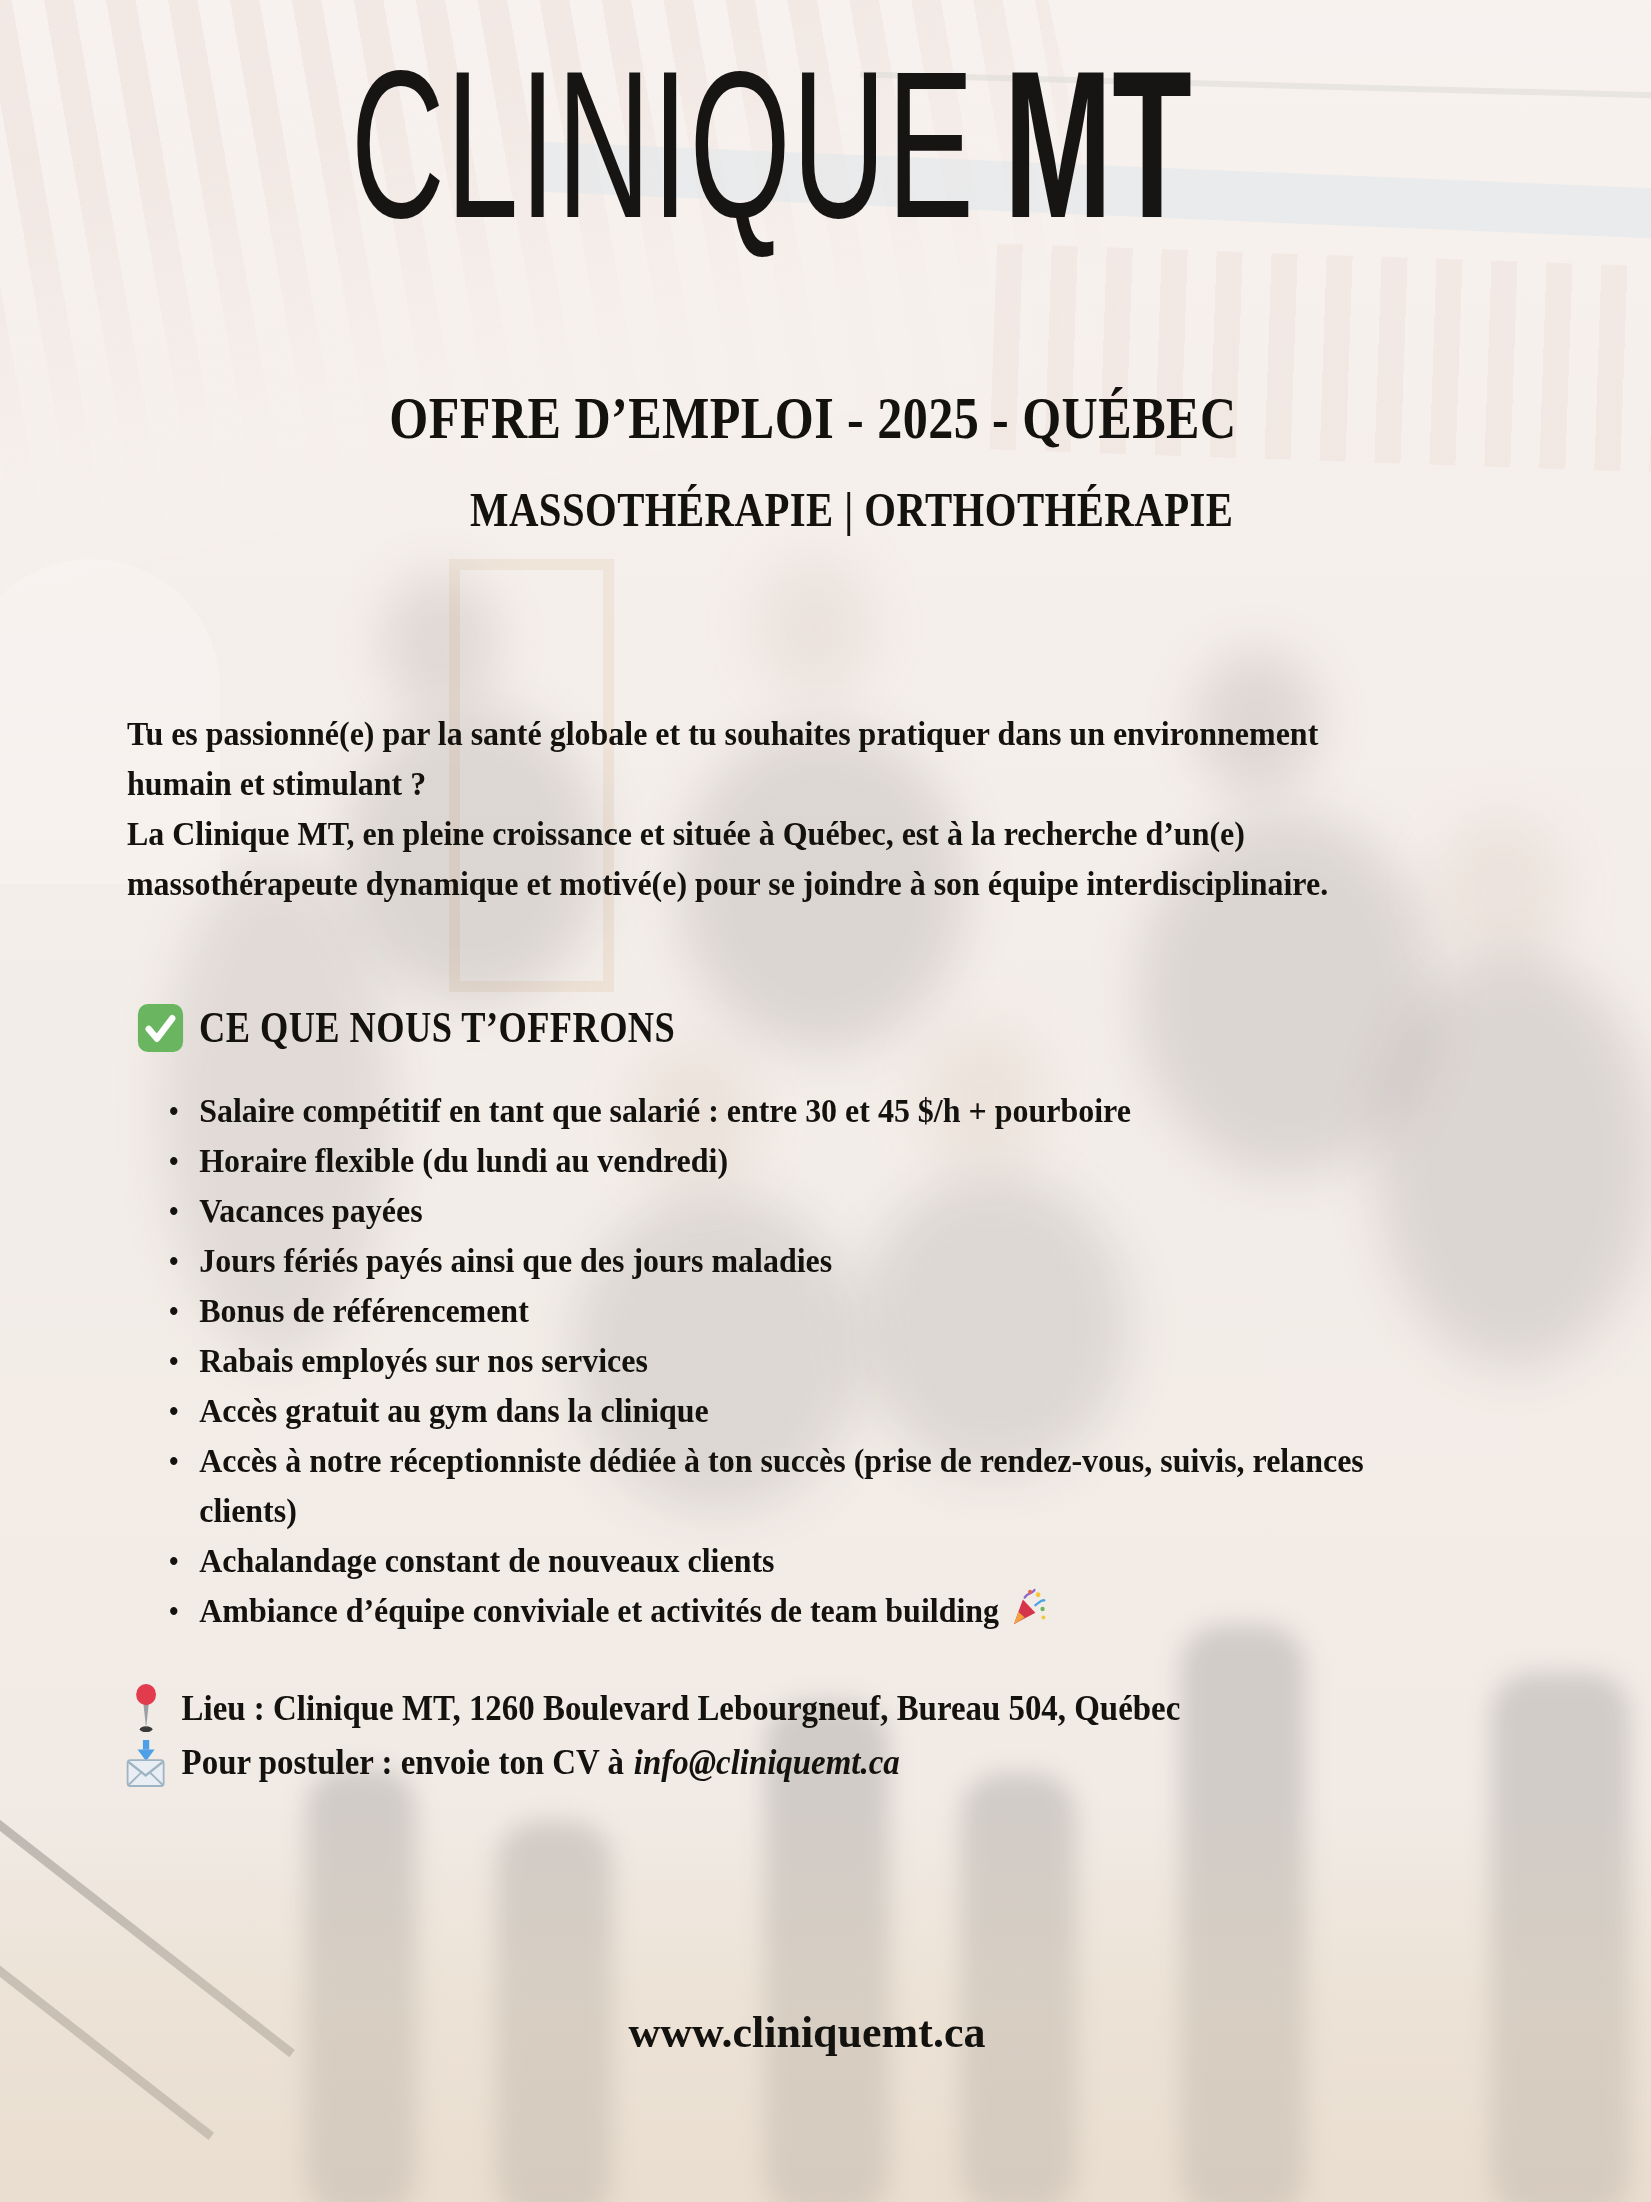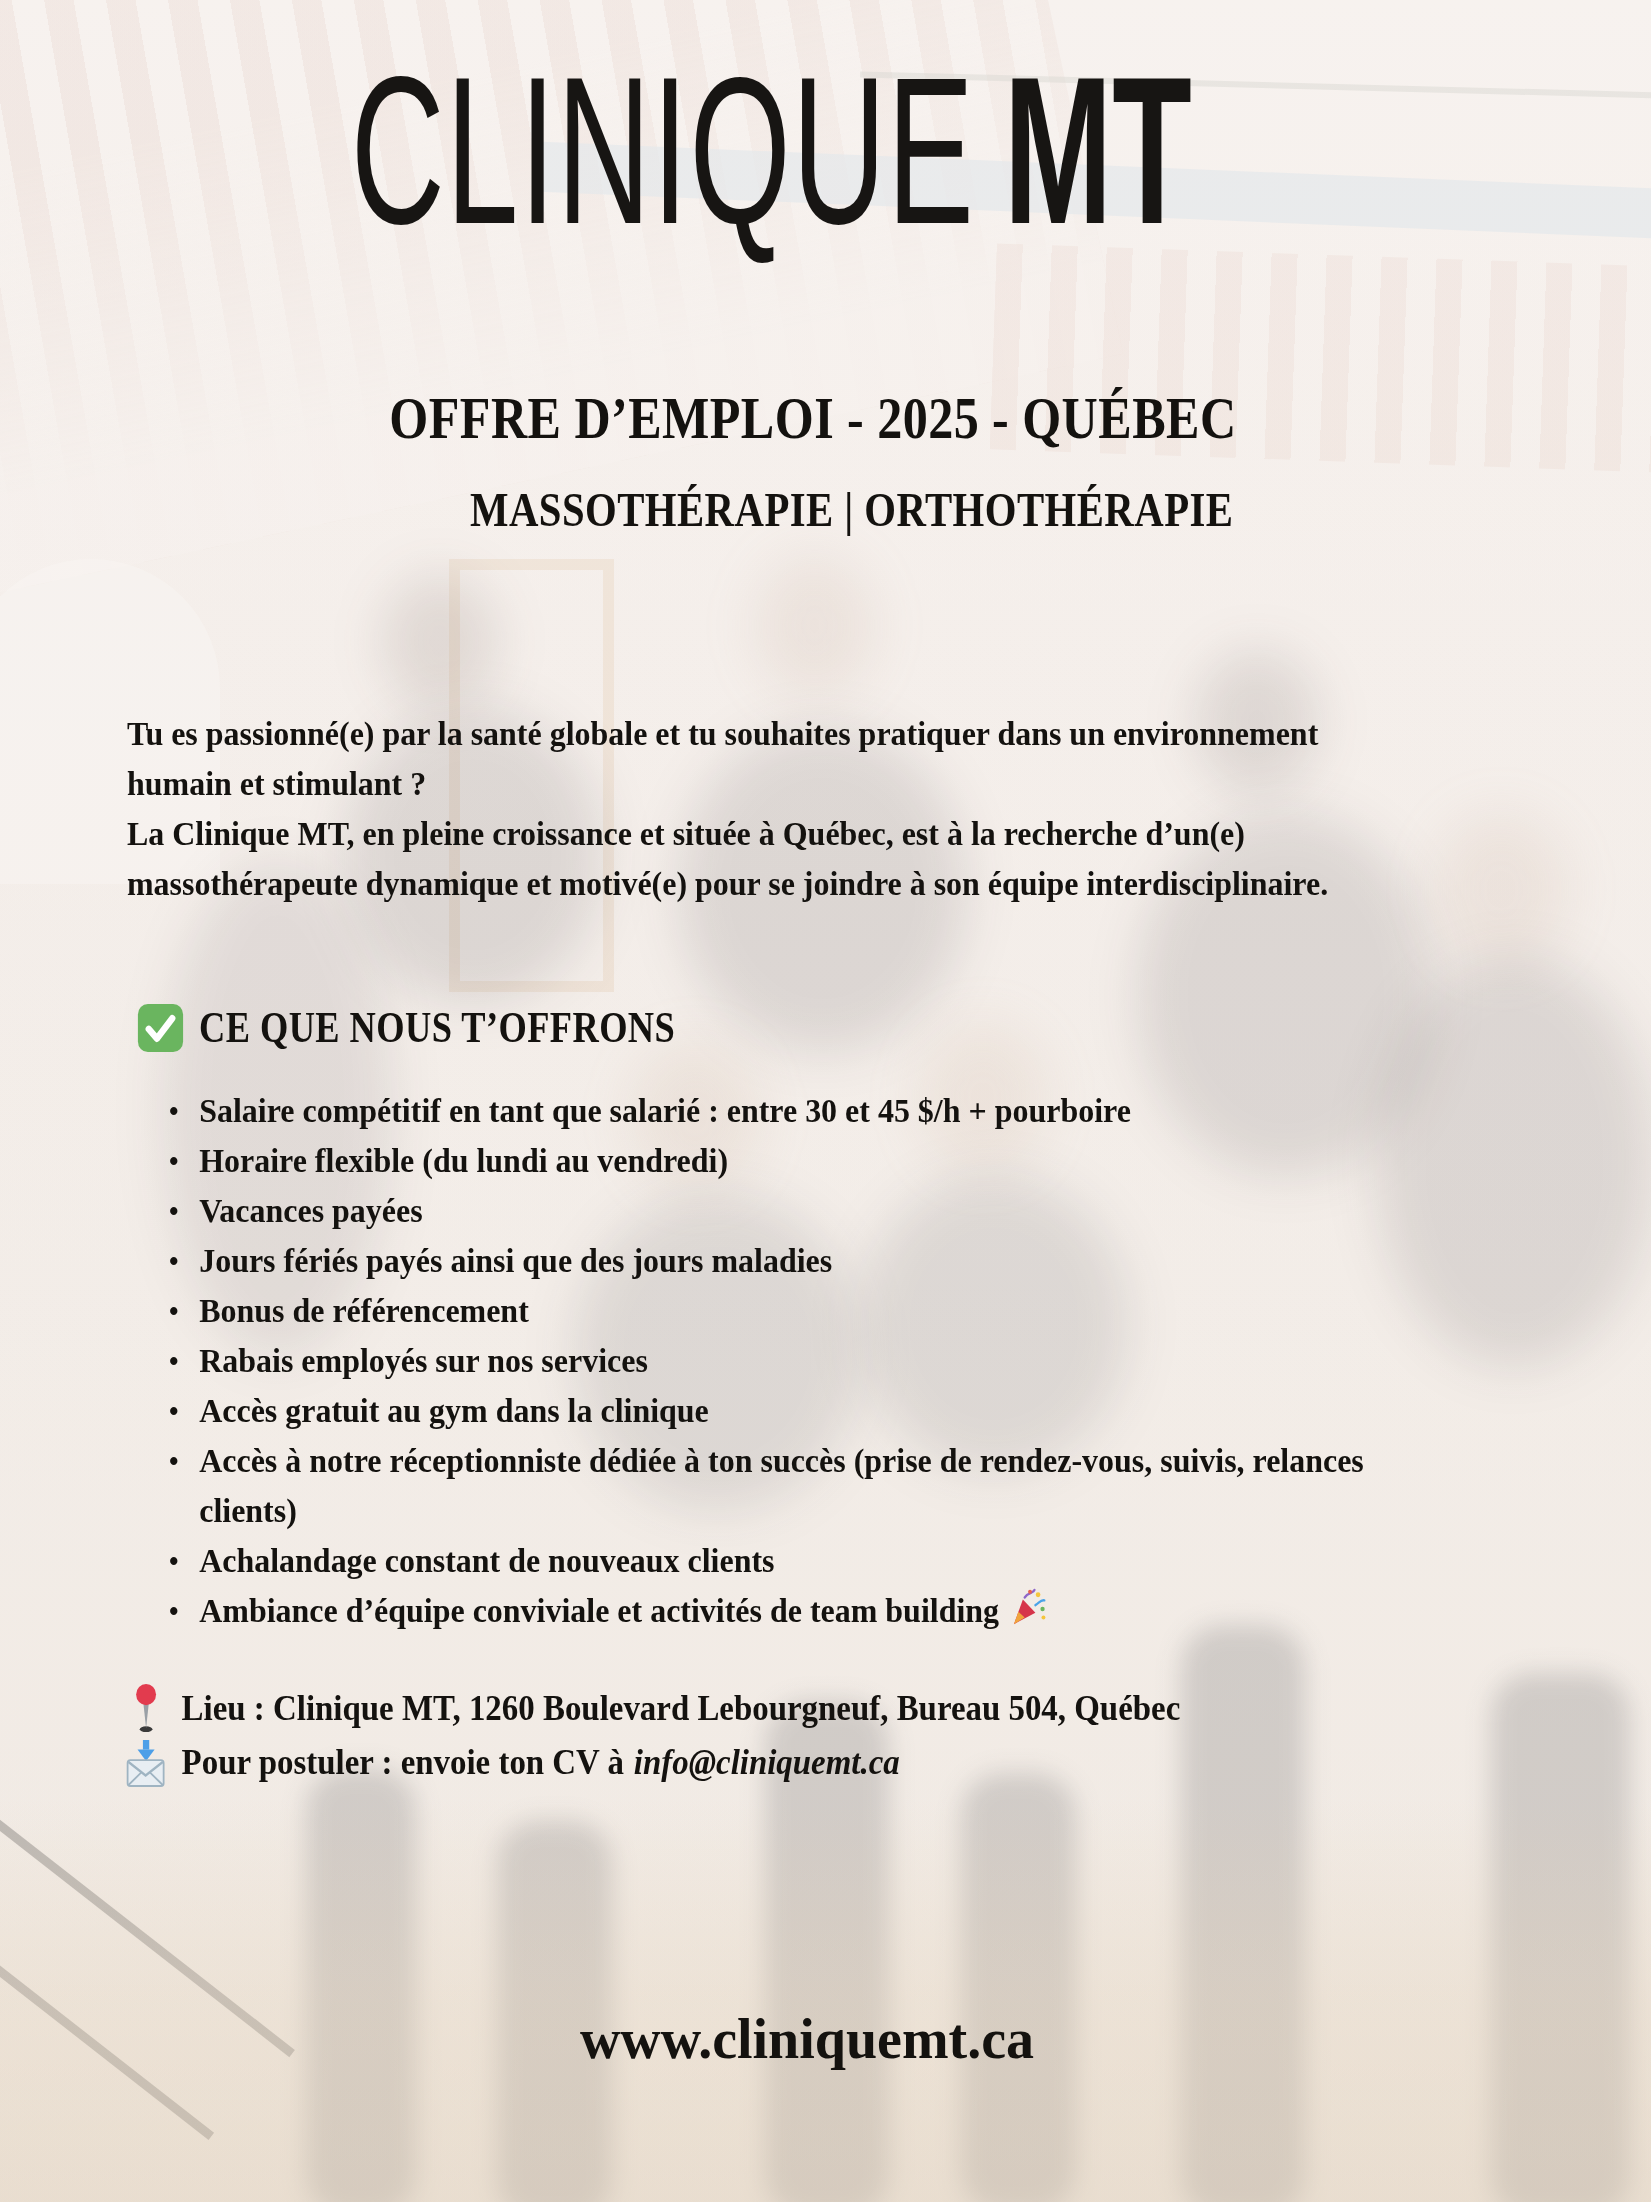--- a/index.html
+++ b/index.html
@@ -51,21 +51,21 @@
     font-weight:700;font-size:44px;letter-spacing:0.5px;white-space:nowrap;}
   .offers{left:124px;top:1086px;width:1415px;list-style:none;margin:0;padding:0;
     font-weight:700;font-size:34px;line-height:50px;}
   .offers li{position:relative;padding-left:80px;margin:0;}
   .offers li:before{content:"\2022";position:absolute;left:48px;top:0;font-size:29px;}
   .party-svg{display:inline-block;vertical-align:-5.7px;margin-left:9.6px;}
   .contact{left:124px;top:1682px;font-weight:700;font-size:35px;}
   .contact .row{display:flex;align-items:center;height:54px;white-space:nowrap;}
   .contact .ic{width:46px;display:flex;justify-content:center;margin-right:15.3px;flex:none;}
   .email{font-style:italic;margin-left:10.5px;}
-  .footer-inner{display:inline-block;transform:translateX(-19px);font-weight:700;font-size:56px;}
+  .footer-inner{display:inline-block;transform:translateX(-19px);font-weight:700;font-size:44px;}
 </style>
 </head>
 <body>
 
 <div class="page">
 
   <div class="bg" aria-hidden="true">
     <div class="stripes-tl"></div>
     <div class="stripes-tr"></div>
     <div class="beam"></div>
@@ -96,21 +96,21 @@
 
     <div class="rail" style="left:-29px;top:1797px;width:411px;height:8.6px;transform:rotate(38deg);"></div>
     <div class="rail" style="left:-57px;top:1921px;width:344px;height:8.6px;transform:rotate(38deg);"></div>
 
     <div class="floor"></div>
     <div class="wash"></div>
   </div>
 
   <div class="fg">
 
-    <div class="abs centered" style="top:46px;">
+    <div class="abs centered" style="top:40px;">
       <div class="brand1-inner">
         <span class="brand-light">CLINIQUE</span><span class="brand-bold">MT</span>
       </div>
     </div>
 
 
     <div class="abs centered" style="top:389px;">
       <div class="title-inner">OFFRE D’EMPLOI - 2025 - QUÉBEC</div>
     </div>
 

